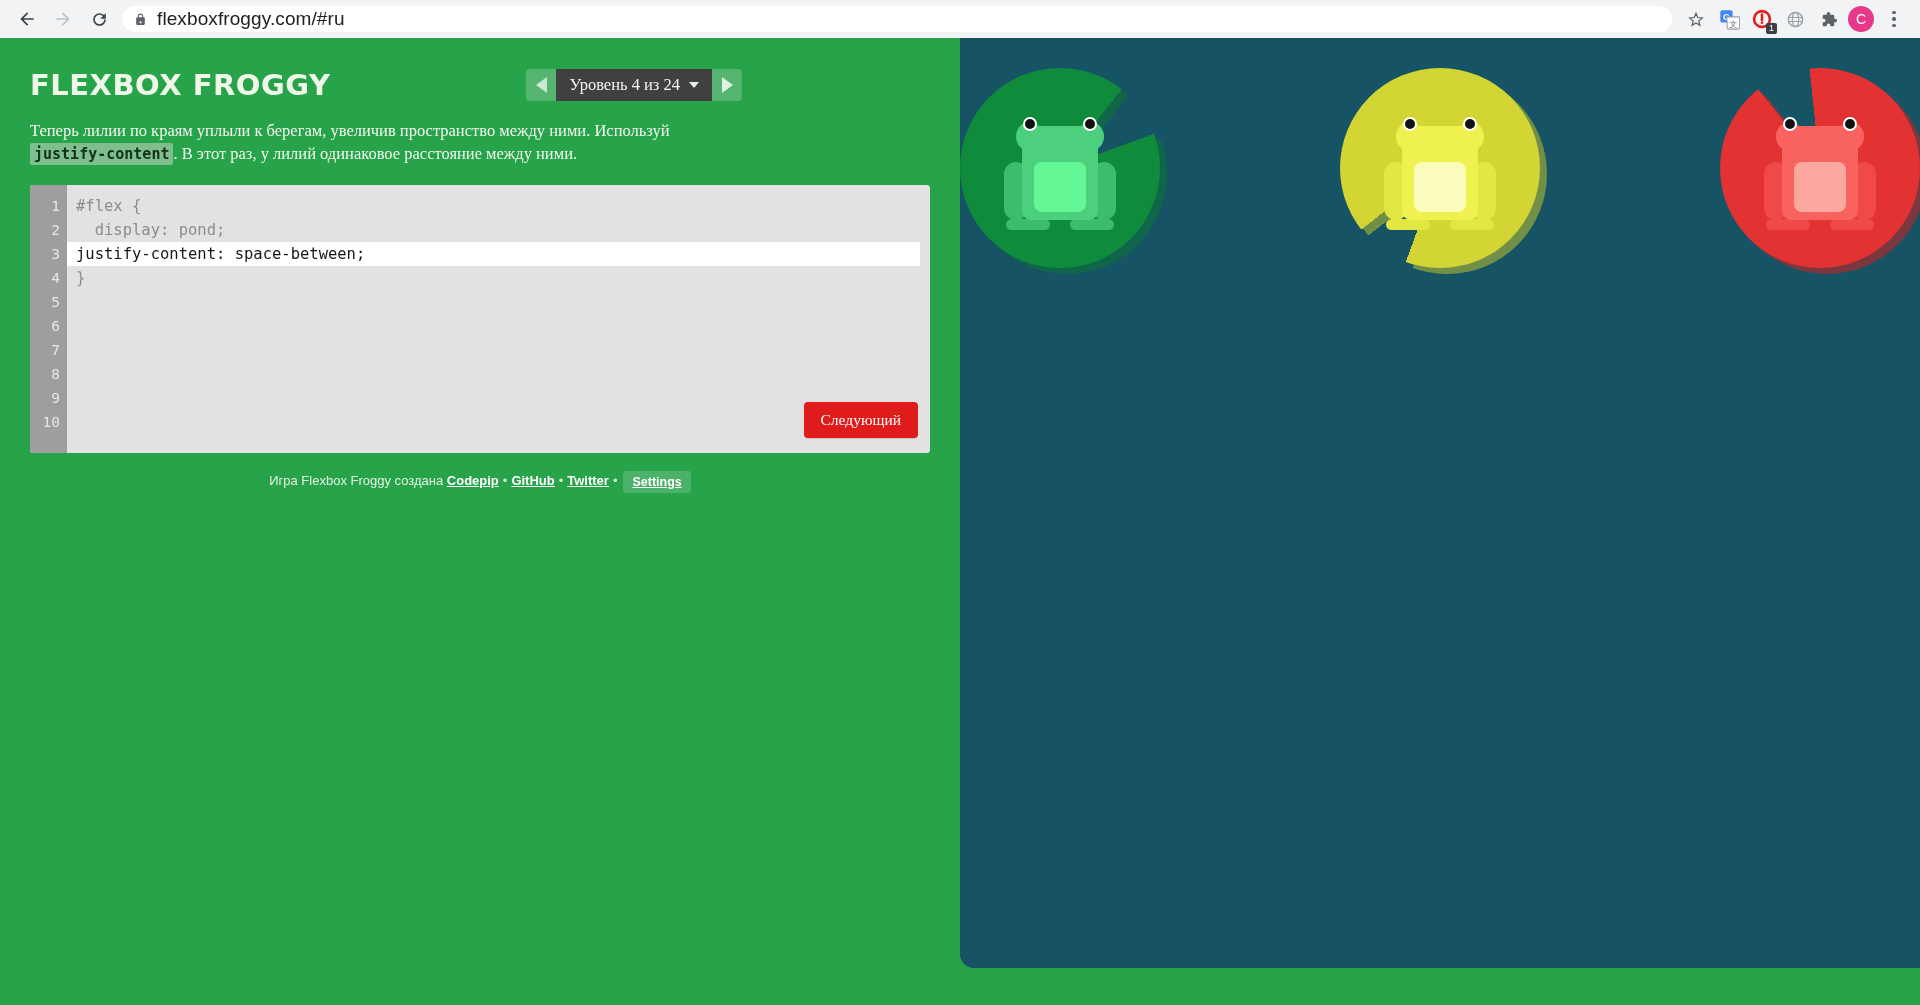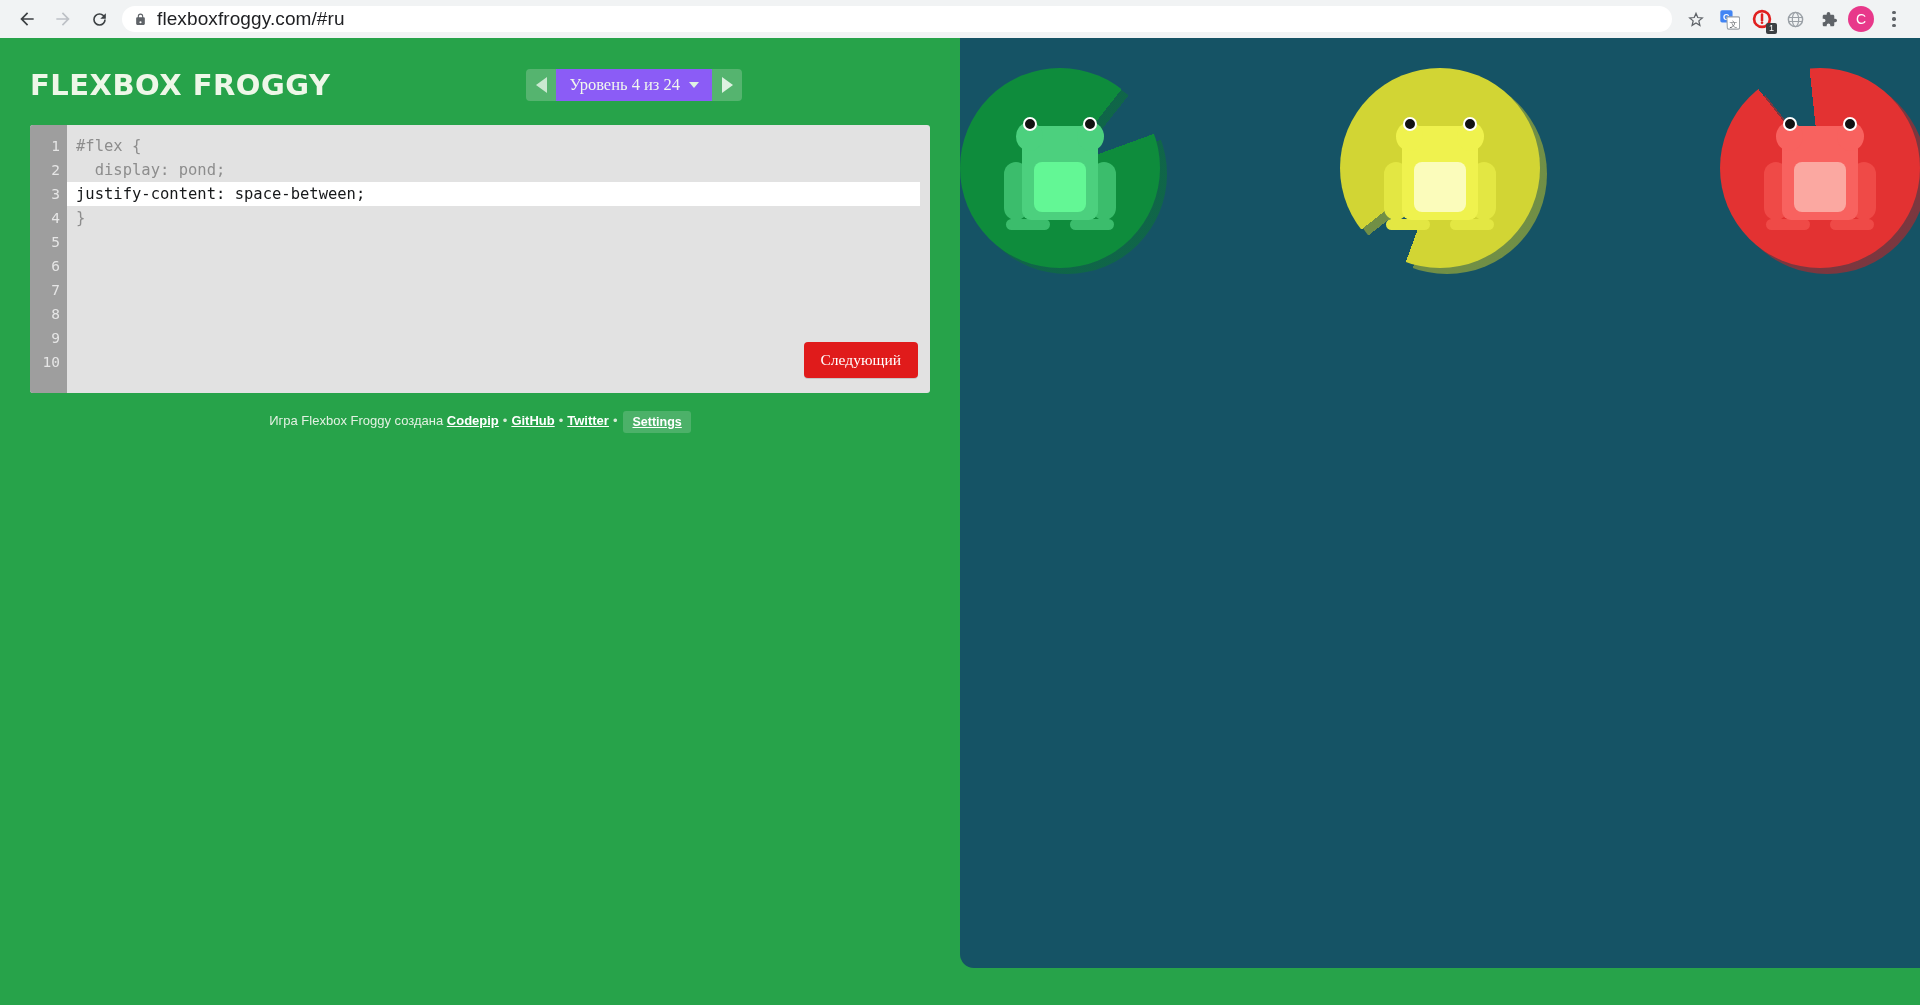--- a/index.html
+++ b/index.html
@@ -128,21 +128,21 @@
   .levelbar-arrow {
     width: 30px;
     display: flex; align-items: center; justify-content: center;
     cursor: pointer;
   }
   .levelbar-arrow.disabled { opacity: .85; }
   .tri-l { width:0;height:0;border-top:8px solid transparent;border-bottom:8px solid transparent;border-right:11px solid #dff2e3; }
   .tri-r { width:0;height:0;border-top:8px solid transparent;border-bottom:8px solid transparent;border-left:11px solid #dff2e3; }
 
   .levelbar-select {
-    background: #8b5cf6;
+    background: #404040;
     display: flex; align-items: center; gap: 9px;
     padding: 0 13px;
     cursor: pointer;
   }
   .levelbar-select-label {
     color: #f0f7ee;
     font-size: 16.5px;
     font-family: "Liberation Serif", serif;
     white-space: nowrap;
   }
@@ -450,20 +450,23 @@
         <div class="levelbar-select">
           <span class="levelbar-select-label">Уровень 4 из 24</span>
           <span class="caret-down"></span>
         </div>
         <div class="levelbar-arrow">
           <span class="tri-r"></span>
         </div>
       </div>
     </div>
 
+    <div class="instructions">
+      <span>Теперь лилии по краям уплыли к берегам, увеличив пространство между ними. Используй </span><code>justify-content</code><span>. В этот раз, у лилий одинаковое расстояние между ними.</span>
+    </div>
 
     <div class="editor-wrap">
       <div class="gutter" id="gutter">
           <div class="ln">1</div>
           <div class="ln">2</div>
           <div class="ln">3</div>
           <div class="ln">4</div>
           <div class="ln">5</div>
           <div class="ln">6</div>
           <div class="ln">7</div>

